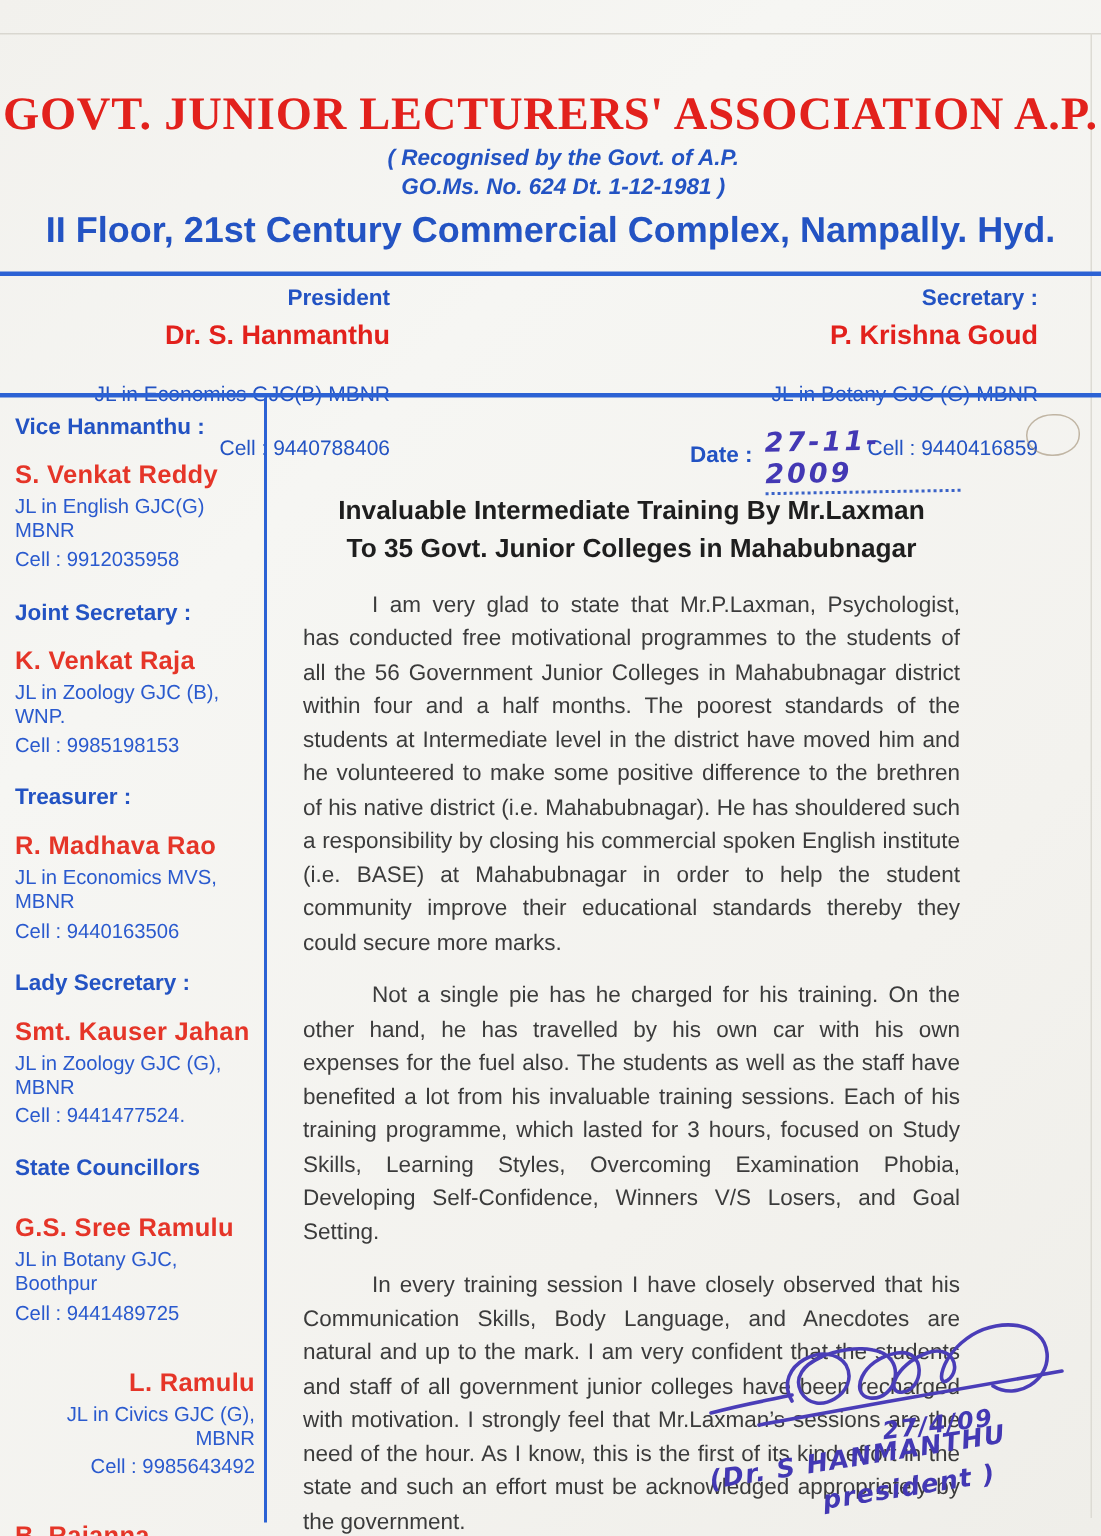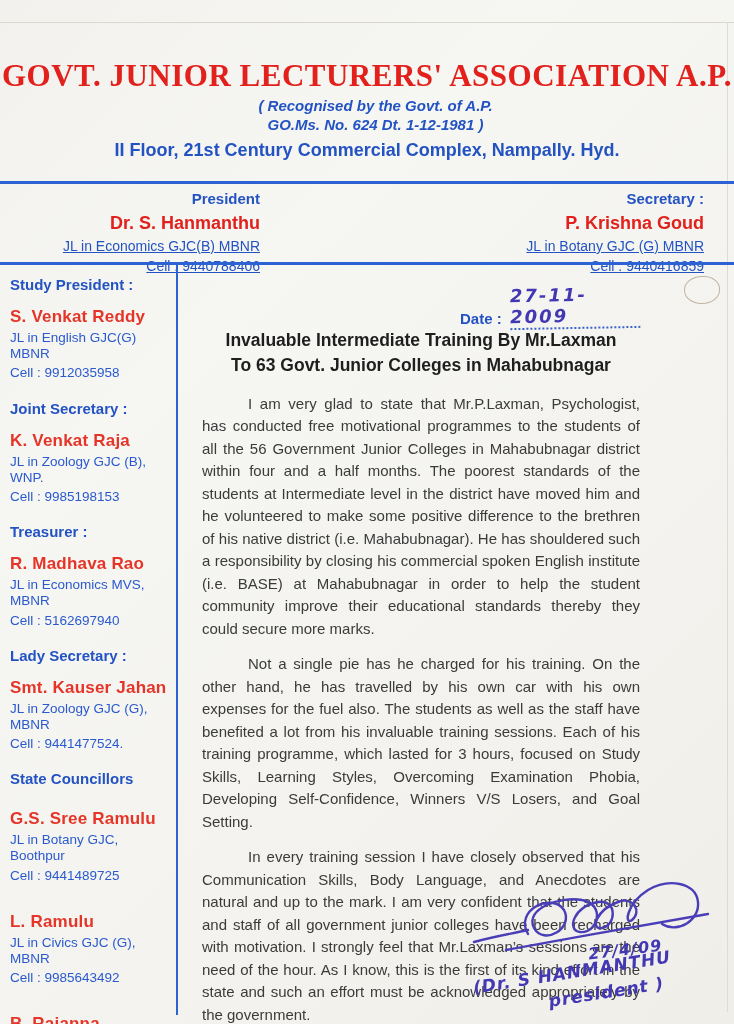--- a/index.html
+++ b/index.html
@@ -12,49 +12,49 @@
   .scan-edge-top{position:absolute;left:0;top:22px;width:734px;height:1px;background:#d9d7d0;}
   .scan-edge-right{position:absolute;right:6px;top:22px;width:1px;height:990px;background:#ddدbd4;background:#dddbd4;}
 
   
   .header{position:absolute;left:0;top:58px;width:734px;text-align:center;}
   .assoc-title{
     font-family:"Liberation Serif", serif;
     font-size:31px;font-weight:bold;color:#e2211c;letter-spacing:.5px;margin:0;
   }
   .recognised{font-size:15px;font-weight:bold;font-style:italic;color:#2353c3;line-height:1.25;margin-top:3px;margin-left:17px;}
-  .address{font-size:18px;font-weight:bold;color:#2353c3;line-height:1.15;margin-top:5px;}
+  .address{font-size:24px;font-weight:bold;color:#2353c3;line-height:1.15;margin-top:5px;}
   .address .line2{margin-top:2px;}
 
   .hrule{position:absolute;left:0;width:734px;height:0;border-top:3px solid #2c62d4;}
   .hrule.r1{top:181px;}
   .hrule.r2{top:262px;}
   .vrule{position:absolute;left:176px;top:265px;width:2px;height:750px;background:#2c62d4;}
 
   
   .officers{position:absolute;top:190px;left:0;width:734px;}
   .officer{position:absolute;text-align:right;}
   .officer.pres{left:20px;width:240px;}
-  .officer.sec{left:444px;width:260px;}
+  .officer.sec{left:432px;width:260px;}
   .officer .role{font-size:15px;font-weight:bold;color:#2353c3;}
   .officer .name{font-size:18px;font-weight:bold;color:#e2211c;margin-top:6px;}
-  .officer .det{font-size:14px;color:#2353c3;margin-top:4px;text-decoration:underline;}
+  .officer .det{font-size:14px;color:#2353c3;margin-top:20px;}
 
   
   .sidebar{position:absolute;left:10px;top:276px;width:160px;}
   .sb-heading{font-size:15px;font-weight:bold;color:#2353c3;margin-top:18px;}
   .sb-heading:first-child{margin-top:0;}
   .sb-person{margin-top:14px;}
   .sb-name{font-size:17px;font-weight:bold;color:#e53528;letter-spacing:.2px;}
   .sb-line{font-size:13.5px;color:#2a5ace;margin-top:3px;line-height:1.2;}
 
   
   .main{position:absolute;left:202px;top:288px;width:438px;}
   .date-row{position:relative;height:26px;}
-  .date-label{position:absolute;left:258px;top:22px;font-size:15px;font-weight:bold;color:#2353c3;}
+  .date-label{position:absolute;left:258px;top:7px;font-size:15px;font-weight:bold;color:#2353c3;}
   .date-value{
     position:absolute;left:308px;top:-4px;width:130px;
     font-family:"DejaVu Sans", sans-serif;font-style:italic;font-weight:bold;
     font-size:18px;color:#4338b4;letter-spacing:2px;
     border-bottom:2px dotted #3a63c8;padding-bottom:1px;transform:rotate(-1deg);
   }
   .pencil-circle{
     position:absolute;left:482px;top:-12px;width:34px;height:26px;
     border:1px solid rgba(150,130,100,.55);border-radius:50% 45% 50% 48%;
   }
@@ -107,57 +107,57 @@
       <div class="name">P. Krishna Goud</div>
       <div class="det">JL in Botany GJC (G) MBNR</div>
       <div class="det">Cell : 9440416859</div>
     </div>
   </div>
 
   <div class="hrule r2"></div>
   <div class="vrule"></div>
 
   <div class="sidebar">
-    <div class="sb-heading">Study President :</div>
+    <div class="sb-heading">Vice Hanmanthu :</div>
     <div class="sb-person">
       <div class="sb-name">S. Venkat Reddy</div>
       <div class="sb-line">JL in English GJC(G) MBNR</div>
       <div class="sb-line">Cell : 9912035958</div>
     </div>
 
     <div class="sb-heading">Joint Secretary :</div>
     <div class="sb-person">
       <div class="sb-name">K. Venkat Raja</div>
       <div class="sb-line">JL in Zoology GJC (B), WNP.</div>
       <div class="sb-line">Cell : 9985198153</div>
     </div>
 
     <div class="sb-heading">Treasurer :</div>
     <div class="sb-person">
       <div class="sb-name">R. Madhava Rao</div>
       <div class="sb-line">JL in Economics MVS, MBNR</div>
-      <div class="sb-line">Cell : 5162697940</div>
+      <div class="sb-line">Cell : 9440163506</div>
     </div>
 
     <div class="sb-heading">Lady Secretary :</div>
     <div class="sb-person">
       <div class="sb-name">Smt. Kauser Jahan</div>
       <div class="sb-line">JL in Zoology GJC (G), MBNR</div>
       <div class="sb-line">Cell : 9441477524.</div>
     </div>
 
     <div class="sb-heading">State Councillors</div>
 
     <div class="sb-person" style="margin-top:22px;">
       <div class="sb-name">G.S. Sree Ramulu</div>
       <div class="sb-line">JL in Botany GJC, Boothpur</div>
       <div class="sb-line">Cell : 9441489725</div>
     </div>
 
-    <div class="sb-person" style="margin-top:28px;">
+    <div class="sb-person" style="margin-top:28px;text-align:right;">
       <div class="sb-name">L. Ramulu</div>
       <div class="sb-line">JL in Civics GJC (G), MBNR</div>
       <div class="sb-line">Cell : 9985643492</div>
     </div>
 
     <div class="sb-person" style="margin-top:28px;">
       <div class="sb-name">B. Rajanna</div>
 
     </div>
 
@@ -165,21 +165,21 @@
 
   <div class="main">
     <div class="date-row">
       <span class="date-label">Date :</span>
       <span class="date-value">27-11-2009</span>
       <span class="pencil-circle"></span>
     </div>
 
     <div class="letter-title">
       <div>Invaluable Intermediate Training By Mr.Laxman</div>
-      <div>To 63 Govt. Junior Colleges in Mahabubnagar</div>
+      <div>To 35 Govt. Junior Colleges in Mahabubnagar</div>
     </div>
 
     <div class="body-copy">
       <p class="para">I am very glad to state that Mr.P.Laxman, Psychologist, has conducted free motivational programmes to the students of all the 56 Government Junior Colleges in Mahabubnagar district within four and a half months. The poorest standards of the students at Intermediate level in the district have moved him and he volunteered to make some positive difference to the brethren of his native district (i.e. Mahabubnagar). He has shouldered such a responsibility by closing his commercial spoken English institute (i.e. BASE) at Mahabubnagar in order to help the student community improve their educational standards thereby they could secure more marks.</p>
       <p class="para">Not a single pie has he charged for his training. On the other hand, he has travelled by his own car with his own expenses for the fuel also. The students as well as the staff have benefited a lot from his invaluable training sessions. Each of his training programme, which lasted for 3 hours, focused on Study Skills, Learning Styles, Overcoming Examination Phobia, Developing Self-Confidence, Winners V/S Losers, and Goal Setting.</p>
       <p class="para">In every training session I have closely observed that his Communication Skills, Body Language, and Anecdotes are natural and up to the mark. I am very confident that the students and staff of all government junior colleges have been recharged with motivation. I strongly feel that Mr.Laxman’s sessions are the need of the hour. As I know, this is the first of its kind effort in the state and such an effort must be acknowledged appropriately by the government.</p>
 
     </div>
   </div>
 

